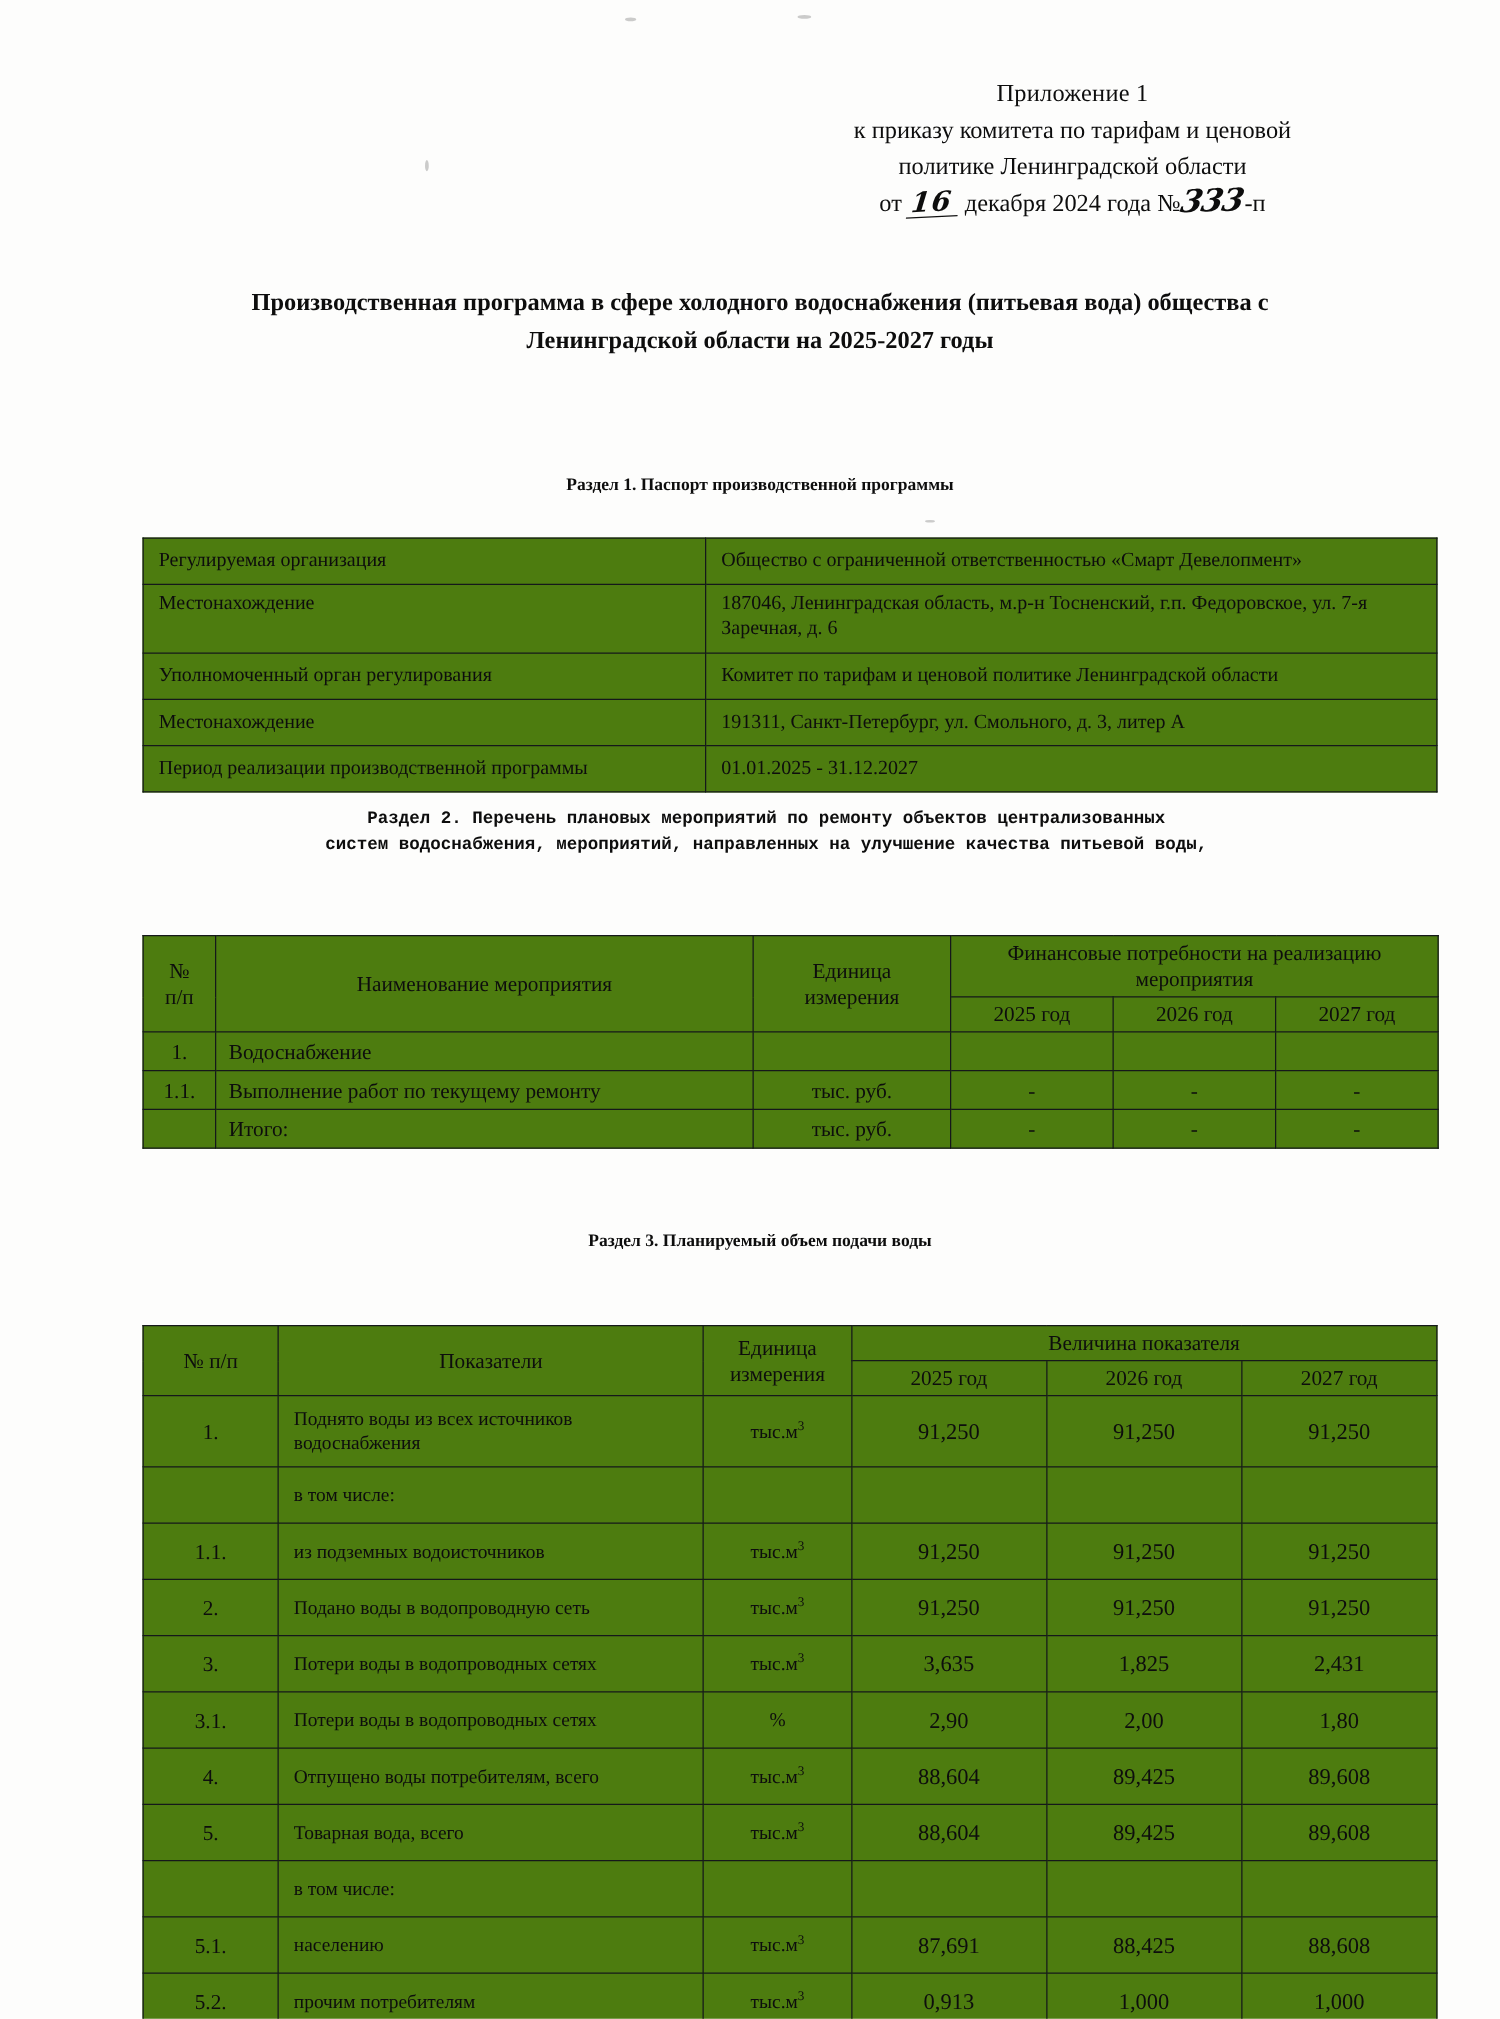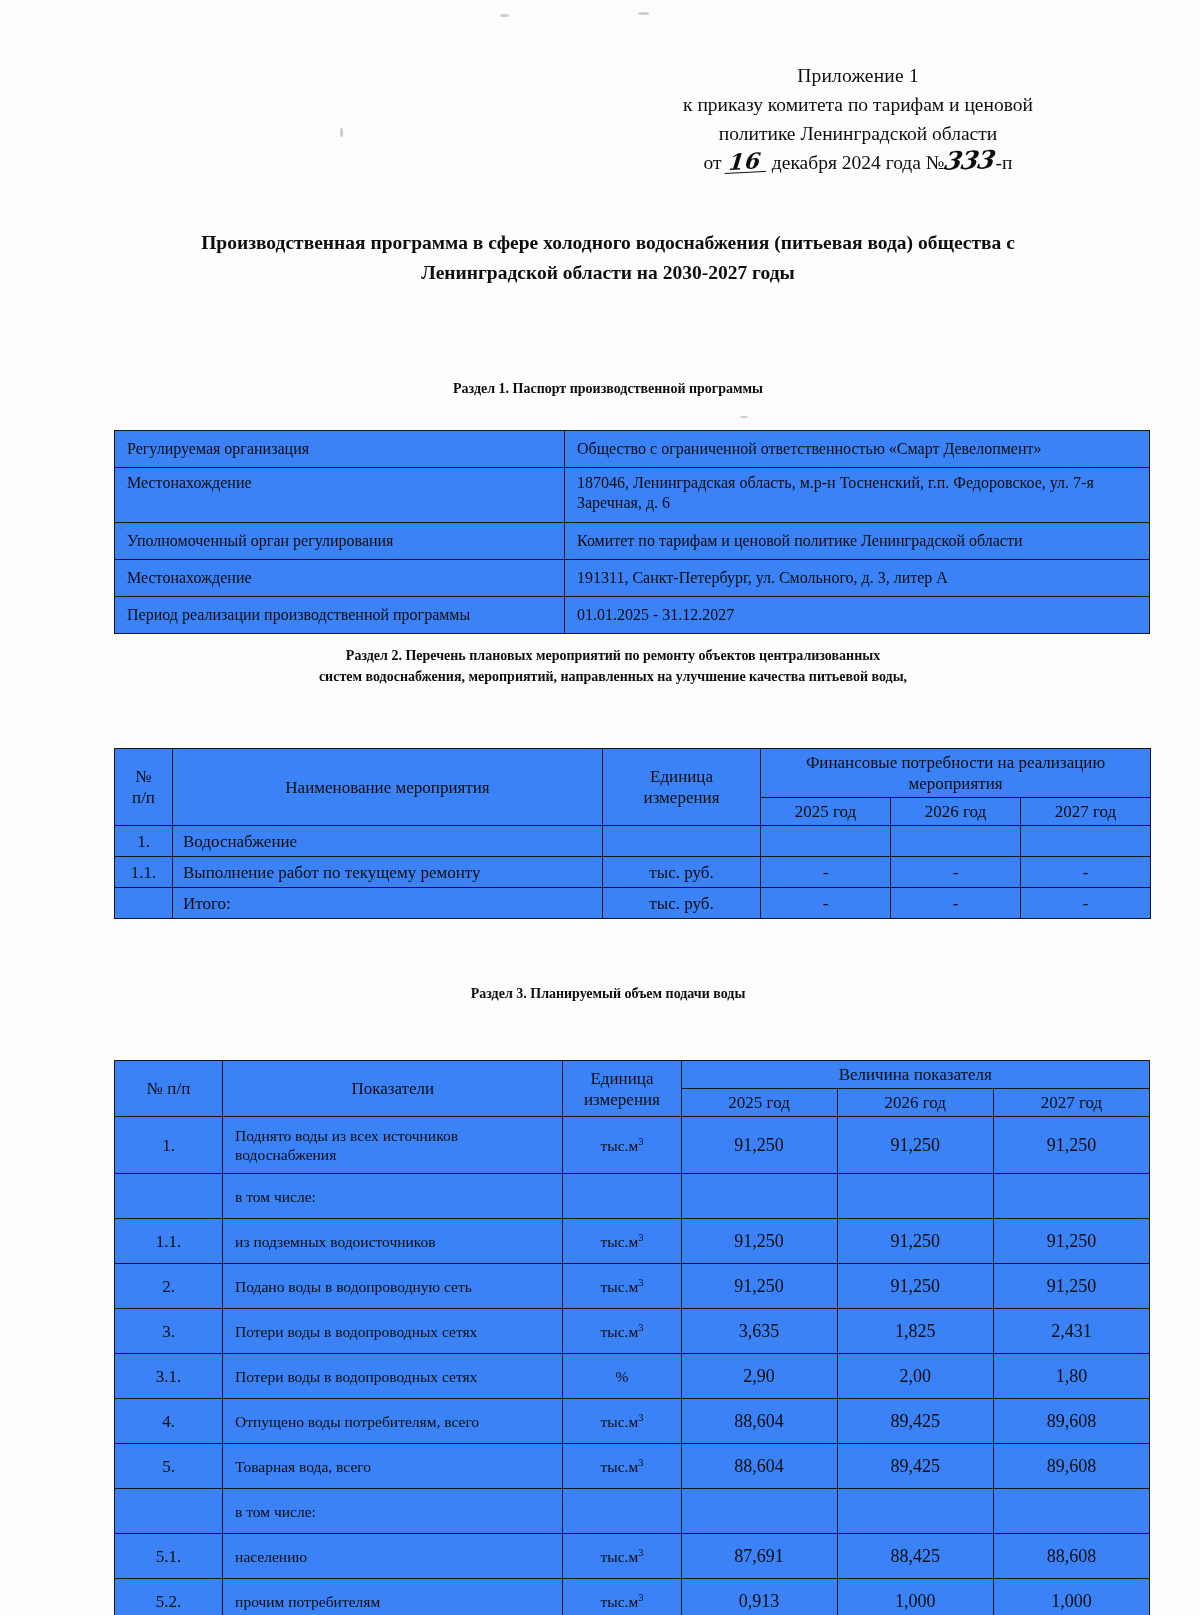--- a/index.html
+++ b/index.html
@@ -76,29 +76,29 @@
 
   
   .section-h {
     position: absolute;
     text-align: center;
     font-weight: 700;
     font-size: 14px;
     line-height: 1.5;
   }
   #sec1-h { top: 378px; left: 108px; width: 1000px; }
-  #sec2-h { top: 645px; left: 108px; width: 1010px; }
+  #sec2-h { top: 645px; left: 108px; width: 1010px; font-family: Liberation Mono, monospace; }
   #sec3-h { top: 983px; left: 108px; width: 1000px; }
 
   
   table {
     border-collapse: collapse;
     position: absolute;
     table-layout: fixed;
-    background: #3b82f6;
+    background: #4d7c0f;
   }
   table td, table th {
     border: 1.1px solid #15181a;
     padding: 3px 7px;
     font-weight: 400;
     font-size: 16px;
     vertical-align: middle;
     line-height: 1.24;
   }
 
@@ -174,21 +174,21 @@
     <div class="ln">политике Ленинградской области</div>
     <div class="ln">
       <span>от</span>
       <span class="hw">16</span>
       <span>декабря 2024 года №</span><span class="hw num">333</span><span>-п</span>
     </div>
   </div>
 
   <div class="main-title">
     <div>Производственная программа в сфере холодного водоснабжения (питьевая вода) общества с</div>
-    <div>Ленинградской области на 2030-2027 годы</div>
+    <div>Ленинградской области на 2025-2027 годы</div>
   </div>
 
   <div class="section-h" id="sec1-h">Раздел 1. Паспорт производственной программы</div>
 
   <table id="tbl-passport">
     <colgroup>
         <col style="width:450px">
         <col>
       </colgroup>
     <tbody>

